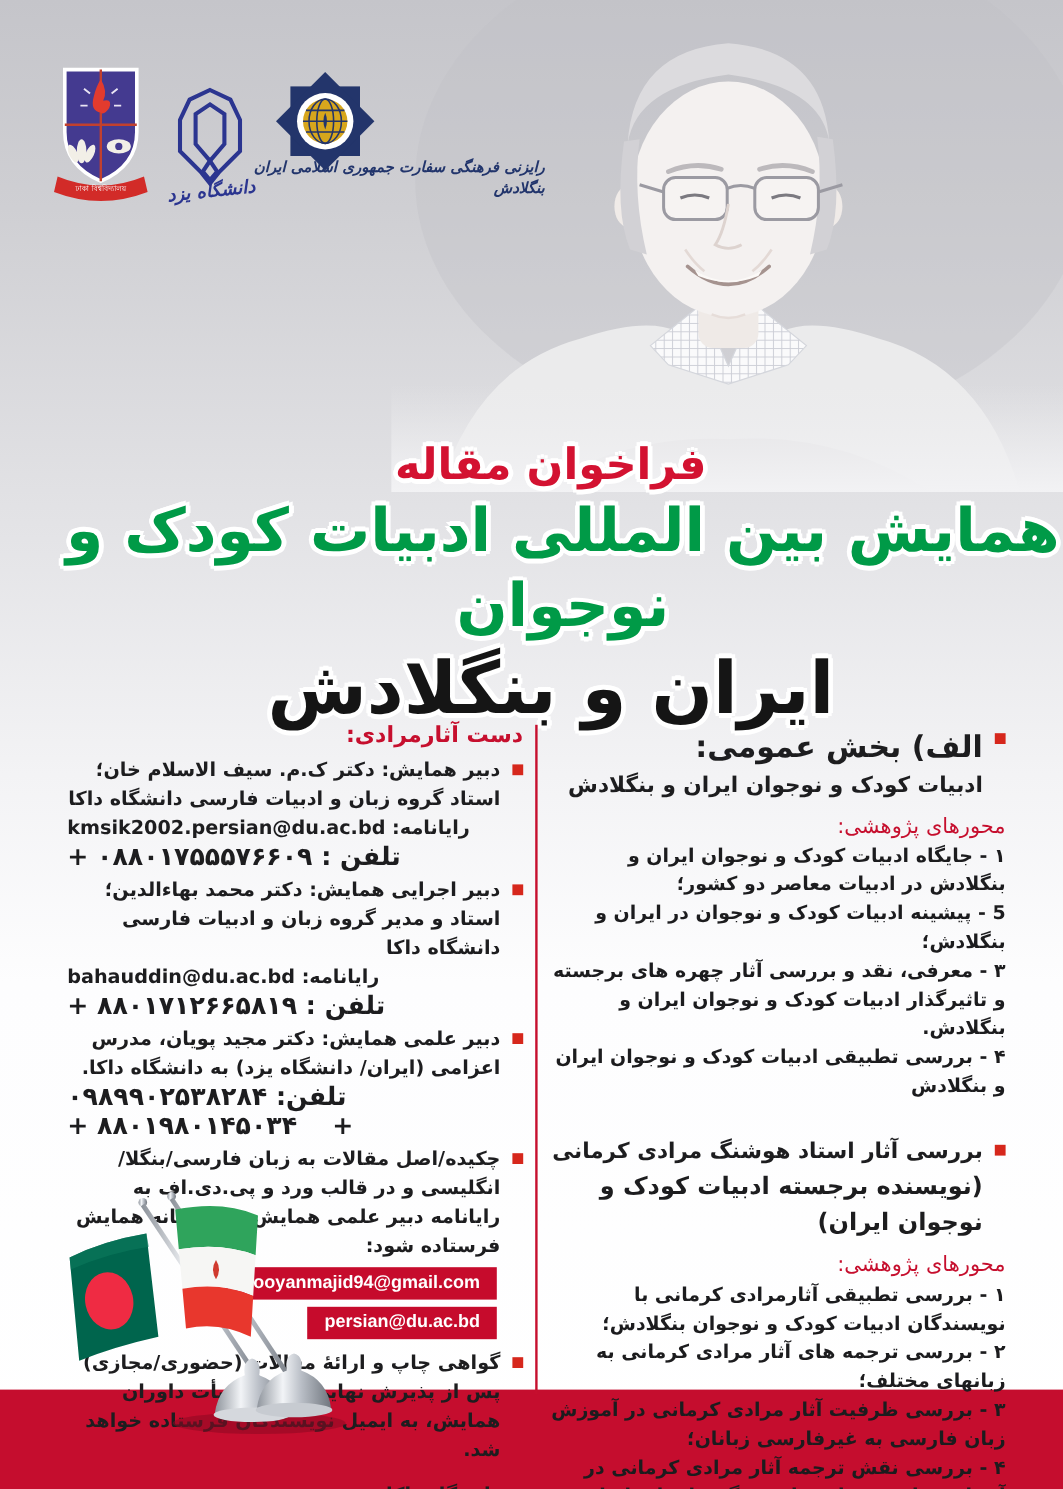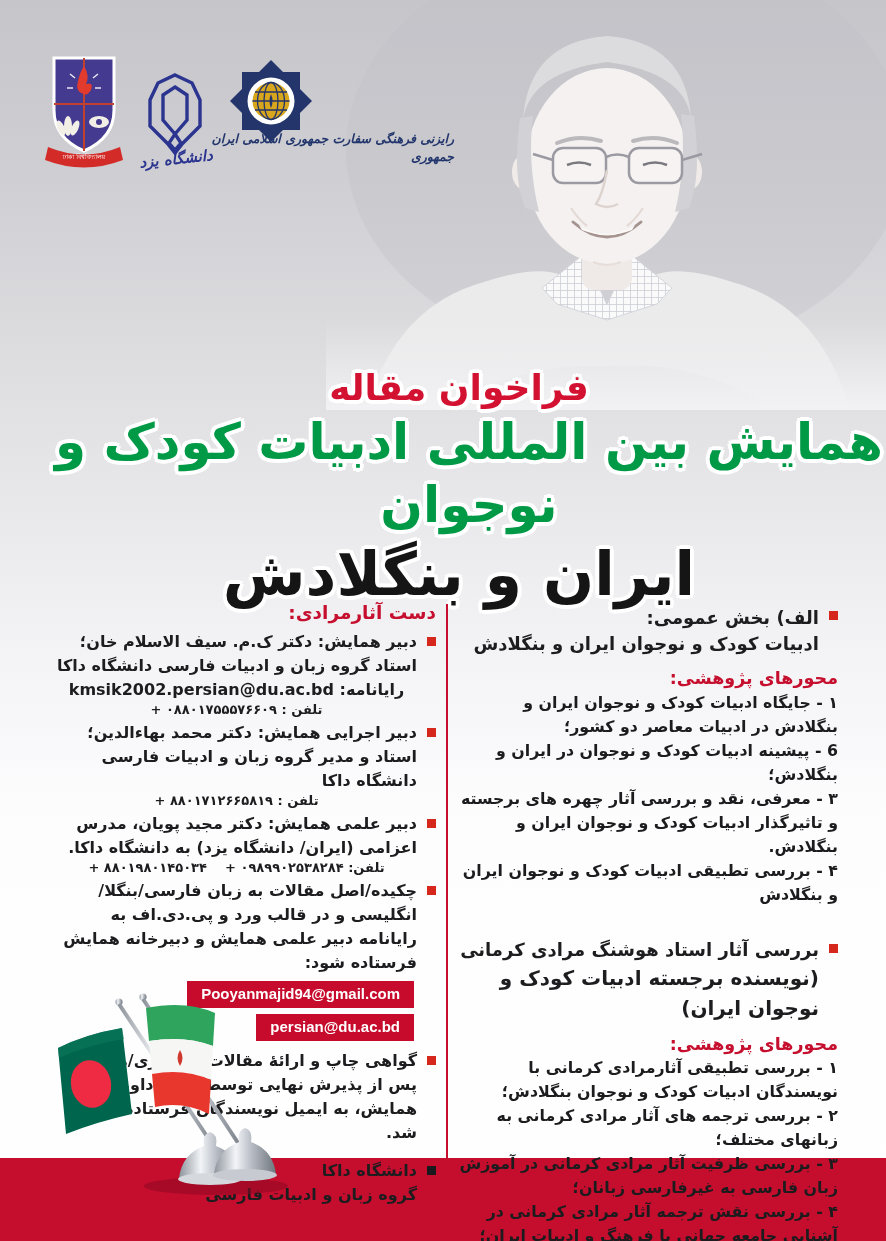--- a/index.html
+++ b/index.html
@@ -31,32 +31,32 @@
   .col{color:#1d1d1f;}
   .col-sections{width:380px;}
   .divider{width:2px;background:#c60f2e;height:558px;margin:4px 10px 0 10px;}
   .col-org{width:380px;}
   p{margin:0;}
   .bitem{position:relative;padding-right:19px;margin-top:4px;}
   .sq{position:absolute;right:0;top:7px;width:9px;height:9px;background:#d6271c;}
   .sq.black{background:#1a1a1e;}
   .bold{font-weight:900;}
   .txt{font-size:16px;font-weight:700;line-height:1.5;}
-  .center{text-align:center;}
-  
-  .sec-head{font-size:18px;font-weight:900;line-height:1.5;}
+  .center{text-align:left;}
+  
+  .sec-head{font-size:25px;font-weight:900;line-height:1.5;}
   .sec-sub{font-size:18px;font-weight:900;line-height:1.45;}
   .sec-note{font-size:20px;font-weight:700;line-height:1.5;}
-  .topics-label{font-size:17.5px;font-weight:700;color:#c60f2e;margin-top:9px;line-height:1.4;}
+  .topics-label{font-size:17.5px;font-weight:400;color:#c60f2e;margin-top:9px;line-height:1.4;}
   .topic{font-size:15.8px;font-weight:700;line-height:1.52;color:#1c1c1e;}
   .sec-gap{height:26px;}
   
   .org-head{font-size:18.5px;font-weight:900;color:#c60f2e;line-height:1.4;margin-bottom:2px;}
   .latin{direction:ltr;unicode-bidi:isolate;font-weight:800;}
-  .phone-line{font-size:13px;font-weight:800;}
+  .phone-line{font-size:21px;font-weight:800;}
   .email-btn{display:block;width:max-content;margin:6px 22px 0 auto;background:#c60b2c;color:#fff;
     font-size:15px;font-weight:800;padding:3px 14px 4px 14px;direction:ltr;border:none;cursor:pointer;line-height:1.35;}
   
   .band{position:absolute;left:0;top:1158px;width:886px;height:83px;background:#c50d2e;z-index:2;}
   .flags{position:absolute;left:34px;top:982px;width:310px;height:235px;z-index:5;}
 </style>
 </head>
 <body>
 
 <div class="poster">
@@ -143,40 +143,40 @@
     <circle cx="43" cy="43" r="18.5" fill="#d7a61c"></circle>
     <g stroke="#23356b" stroke-width="1.3" fill="none">
       <ellipse cx="43" cy="43" rx="7" ry="18.5"></ellipse>
       <ellipse cx="43" cy="43" rx="13.5" ry="18.5"></ellipse>
       <path d="M24.5,43 H61.5 M27,34 H59 M27,52 H59"></path>
     </g>
     <path d="M43,36 Q40,43 43,50 Q46,43 43,36 Z" fill="#23356b"></path>
   </svg>
   <div class="org-caption">
     <div class="l1">رایزنی فرهنگی سفارت جمهوری اسلامی ایران</div>
-    <div class="l2">جمهوری</div>
+    <div class="l2">بنگلادش</div>
   </div>
 
   <div class="titles">
     <div class="t-kicker t-outline">فراخوان مقاله</div>
     <div class="t-main t-outline">همایش بین المللی ادبیات کودک و نوجوان</div>
     <div class="t-countries t-outline">ایران و بنگلادش</div>
   </div>
 
   <div class="content">
 
     <div class="col col-sections">
       <div class="bitem">
         <span class="sq"></span>
         <p class="sec-head">الف) بخش عمومی:</p>
         <p class="sec-sub">ادبیات کودک و نوجوان ایران و بنگلادش</p>
       </div>
       <p class="topics-label">محورهای پژوهشی:</p>
       <p class="topic">۱ - جایگاه ادبیات کودک و نوجوان ایران و بنگلادش در ادبیات معاصر دو کشور؛</p>
-      <p class="topic">6 - پیشینه ادبیات کودک و نوجوان در ایران و بنگلادش؛</p>
+      <p class="topic">5 - پیشینه ادبیات کودک و نوجوان در ایران و بنگلادش؛</p>
       <p class="topic">۳ - معرفی، نقد و بررسی آثار چهره های برجسته و تاثیرگذار ادبیات کودک و نوجوان ایران و بنگلادش.</p>
       <p class="topic">۴ - بررسی تطبیقی ادبیات کودک و نوجوان ایران و بنگلادش</p>
 
       <div class="sec-gap"></div>
 
       <div class="bitem">
         <span class="sq"></span>
         <p class="sec-sub">بررسی آثار استاد هوشنگ مرادی کرمانی</p>
         <p class="sec-note">(نویسنده برجسته ادبیات کودک و نوجوان ایران)</p>
       </div>
@@ -198,20 +198,21 @@
         <p class="txt"><span class="bold">دبیر همایش: دکتر ک.م. سیف الاسلام خان؛</span></p>
         <p class="txt">استاد گروه زبان و ادبیات فارسی دانشگاه داکا</p>
         <p class="txt center"><span>رایانامه:</span> <span class="latin">kmsik2002.persian@du.ac.bd</span></p>
         <p class="phone-line center"><span>تلفن :</span> <span>۰۸۸۰۱۷۵۵۵۷۶۶۰۹ +</span></p>
       </div>
 
       <div class="bitem">
         <span class="sq"></span>
         <p class="txt"><span class="bold">دبیر اجرایی همایش: دکتر محمد بهاءالدین؛</span></p>
         <p class="txt">استاد و مدیر گروه زبان و ادبیات فارسی دانشگاه داکا</p>
+        <p class="txt center"><span>رایانامه:</span> <span class="latin">bahauddin@du.ac.bd</span></p>
         <p class="phone-line center"><span>تلفن :</span> <span>۸۸۰۱۷۱۲۶۶۵۸۱۹ +</span></p>
       </div>
 
       <div class="bitem">
         <span class="sq"></span>
         <p class="txt"><span class="bold">دبیر علمی همایش: دکتر مجید پویان،</span><span> مدرس اعزامی (ایران/ دانشگاه یزد) به دانشگاه داکا.</span></p>
         <p class="phone-line center"><span>تلفن:</span> <span>۰۹۸۹۹۰۲۵۳۸۲۸۴ +</span>&nbsp;&nbsp;&nbsp;&nbsp;<span>۸۸۰۱۹۸۰۱۴۵۰۳۴ +</span></p>
       </div>
 
       <div class="bitem">

